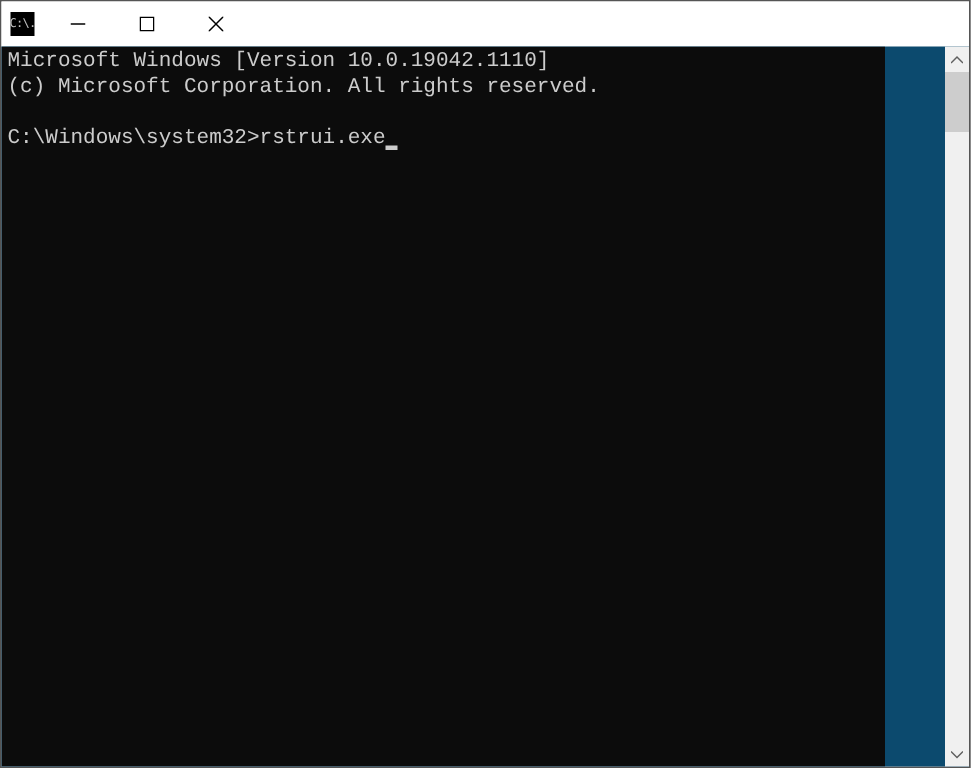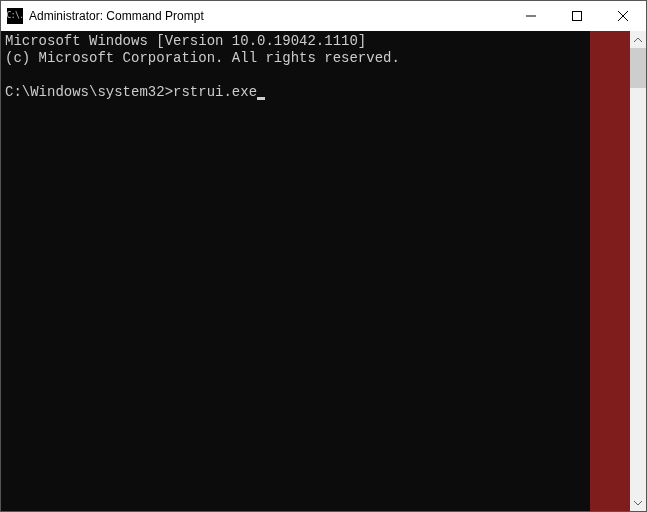--- a/index.html
+++ b/index.html
@@ -66,21 +66,21 @@
       border: none;
       cursor: pointer;
     }
     .titlebar-btn svg {
       width: 10px;
       height: 10px;
     }
     .terminal-wrapper {
       flex: 1;
       display: flex;
-      background: #7f1d1d;
+      background: #0c4a6e;
       overflow: hidden;
       gap: 40px;
     }
     .terminal {
       flex: 1;
       background: #0c0c0c;
       color: #cccccc;
       font-family: "Consolas", "Courier New", monospace;
       font-size: 14px;
       line-height: 17px;
@@ -133,21 +133,20 @@
     }
   </style>
 </head>
 <body>
 
 <div class="window">
   <div class="titlebar">
     <div class="titlebar-icon">
       <span class="titlebar-icon-text">C:\.</span>
     </div>
-    <div class="titlebar-title">Administrator: Command Prompt</div>
     <div class="titlebar-controls">
       <button class="titlebar-btn">
         <svg viewBox="0 0 10 10">
             <line x1="0" y1="5" x2="10" y2="5" stroke="#000" stroke-width="1"></line>
           </svg>
       </button>
       <button class="titlebar-btn">
         <svg viewBox="0 0 10 10">
             <rect x="0.5" y="0.5" width="9" height="9" stroke="#000" stroke-width="1" fill="none"></rect>
           </svg>

